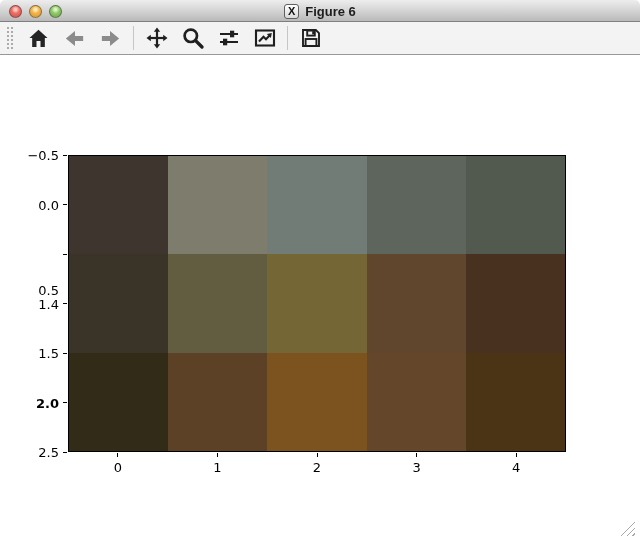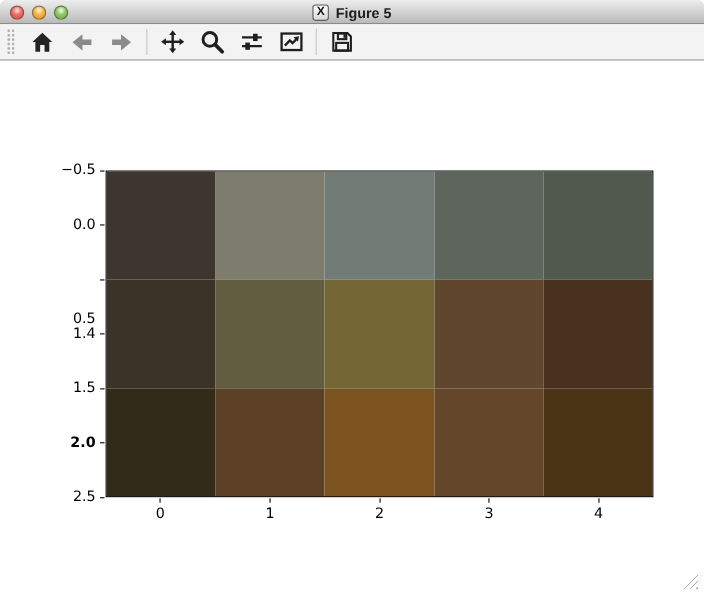--- a/index.html
+++ b/index.html
@@ -46,21 +46,21 @@
     background-image:radial-gradient(#ababab 1px, transparent 1.35px);
     background-size:4px 4px;
   }
   .tbtn { width:27px; height:27px; display:flex; align-items:center; justify-content:center;
           background:none; border:none; padding:0; cursor:default; }
   .tbtn svg { display:block; }
   .sep { width:1px; height:24px; background:#c6c6c6; }
 
   
   .content { position:absolute; top:56px; left:0; right:0; bottom:0; background:#fff; }
-  .plot { position:absolute; left:96px; top:99px; width:498px; height:297px; }
+  .plot { position:absolute; left:68px; top:99px; width:498px; height:297px; }
   .cells {
     position:absolute; inset:0; border:1px solid #000;
     display:grid; grid-template-columns:repeat(5,1fr); grid-template-rows:repeat(3,1fr);
   }
   .tick { position:absolute; background:#000; }
   .tick-y { width:4px; height:1px; left:-5px; }
   .tick-x { width:1px; height:4px; top:calc(100% + 1px); }
   .tlabel {
     position:absolute; font-family:"DejaVu Sans", sans-serif;
     font-size:13px; color:#000; white-space:nowrap; line-height:1;
@@ -80,21 +80,21 @@
 <div class="window">
 
   <div class="titlebar">
     <div class="lights">
       <span class="light light-red"></span>
       <span class="light light-yellow"></span>
       <span class="light light-green"></span>
     </div>
     <div class="titletext">
       <span class="xicon">X</span>
-      <span>Figure 5</span>
+      <span>Figure 6</span>
     </div>
   </div>
 
   <div class="toolbar">
     <div class="grip"></div>
 
     <button class="tbtn">
       <span>
           <svg width="23" height="23" viewBox="0 0 24 24">
             <path d="M12 2.8 L2.6 11.6 H5.4 V20.8 H9.9 V14.6 H14.1 V20.8 H18.6 V11.6 H21.4 Z" fill="#242424"></path>

